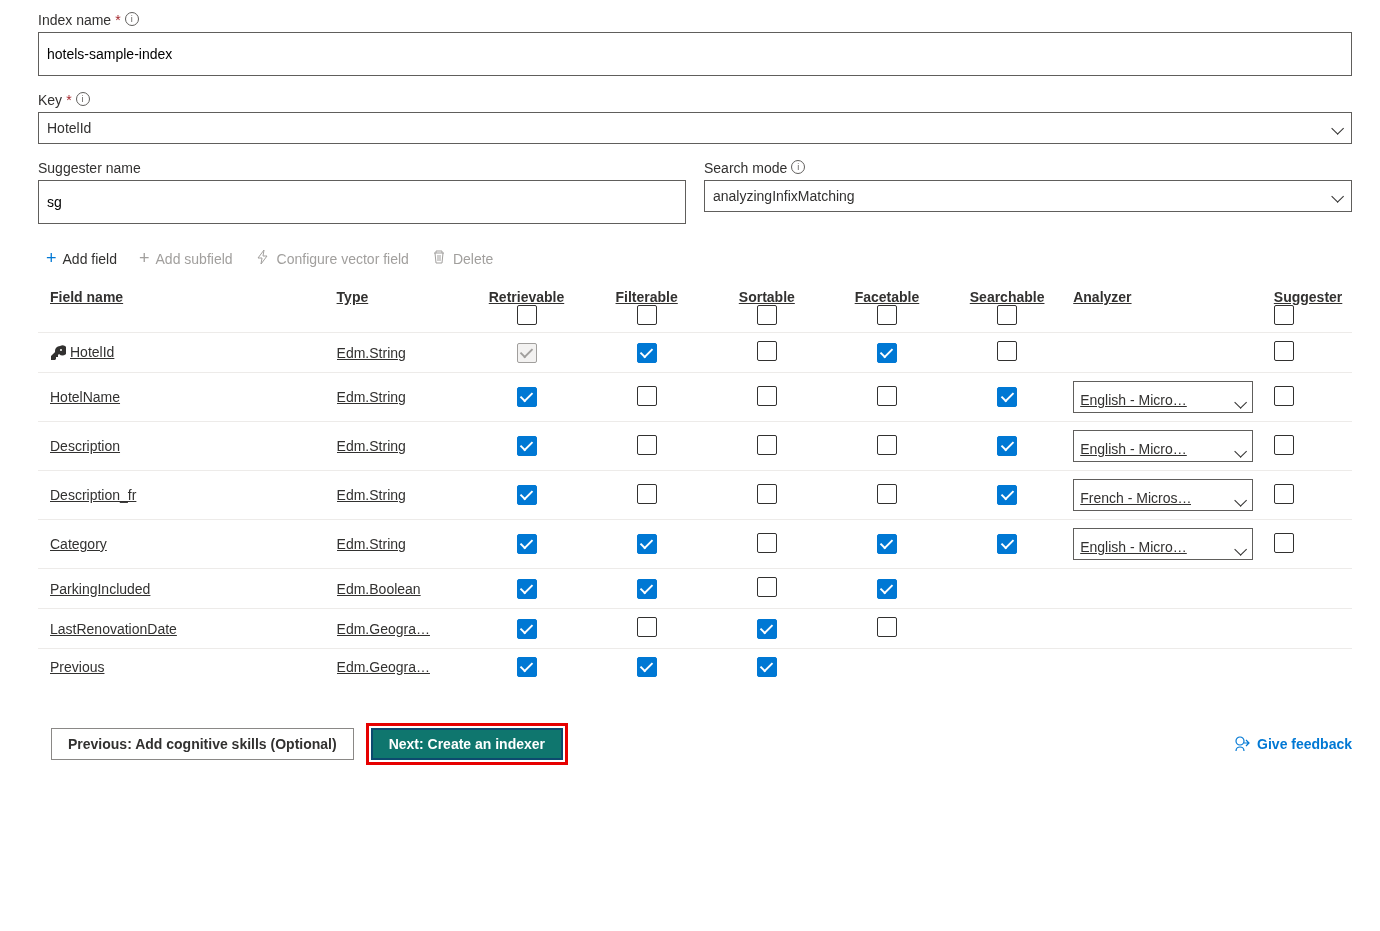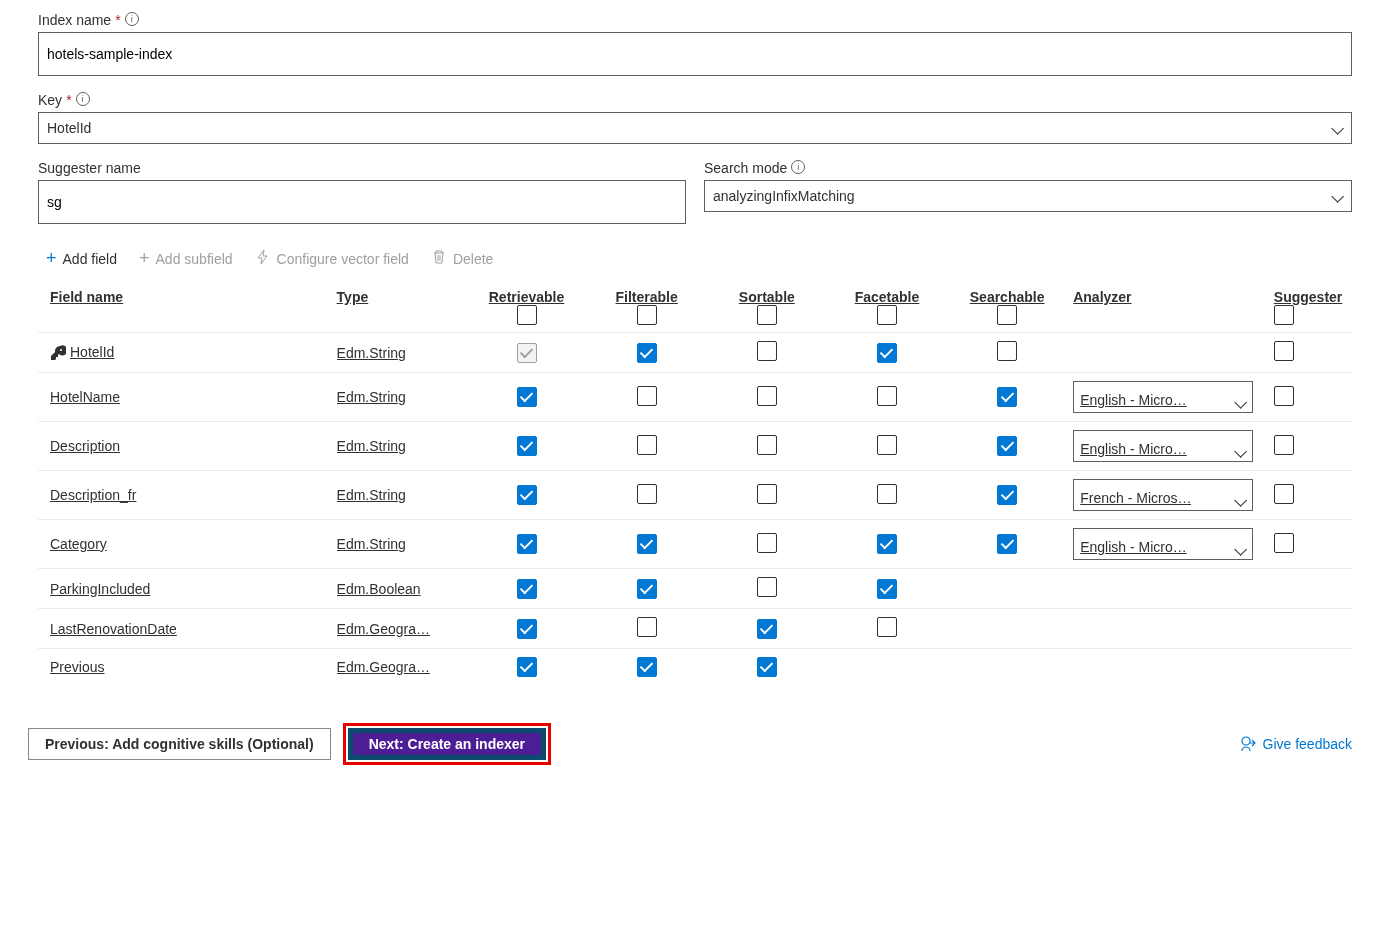--- a/index.html
+++ b/index.html
@@ -33,26 +33,26 @@
   .cbox.checked { background: #0078d4; border-color: #0078d4; }
   .cbox.checked::after { content: ""; width: 5px; height: 10px; border: solid #fff; border-width: 0 2px 2px 0; transform: rotate(45deg) translate(-1px,-1px); }
   .cbox.locked { background: #f3f2f1; border-color: #a19f9d; }
   .cbox.locked::after { content: ""; width: 5px; height: 10px; border: solid #a19f9d; border-width: 0 2px 2px 0; transform: rotate(45deg) translate(-1px,-1px); }
   .analyzer-select { width: 180px; height: 32px; border: 1px solid #605e5c; padding: 4px 6px; display: flex; justify-content: space-between; align-items: flex-end; background: #fff; cursor: pointer; font-size: 14px; }
   .analyzer-select .txt { white-space: nowrap; overflow: hidden; text-overflow: ellipsis; max-width: 140px; }
   .key-icon { display: inline-block; margin-right: 4px; }
   .key-icon svg { width: 16px; height: 16px; vertical-align: middle; }
   .caret-right { display: inline-block; width: 0; height: 0; border-top: 5px solid transparent; border-bottom: 5px solid transparent; border-left: 7px solid #323130; margin-right: 6px; vertical-align: middle; }
   .footer { display: flex; justify-content: space-between; align-items: center; margin-top: 38px; padding-left: 0; margin-left: -10px; }
-  .footer-left { display: flex; gap: 12px; align-items: center; }
+  .footer-left { display: flex; gap: 12px; align-items: center; margin-left: 23px; }
   .btn { padding: 6px 16px; font-size: 14px; font-weight: 600; cursor: pointer; height: 32px; display: inline-flex; align-items: center; }
   .btn-secondary { background: #fff; border: 1px solid #8a8886; color: #323130; }
-  .btn-primary { background: #4c1d95; border: 5px solid #0c4a6e; color: #fff; }
+  .btn-primary { background: #0f766e; border: 2px solid #0c4a6e; color: #fff; }
   .highlight-box { border: 3px solid #e60000; padding: 2px; display: inline-block; }
-  .feedback { color: #0078d4; display: flex; align-items: center; gap: 6px; cursor: pointer; }
+  .feedback { color: #0078d4; display: flex; align-items: center; gap: 6px; cursor: pointer; font-weight: bold; }
   .feedback svg { width: 16px; height: 16px; }
   .type-cell { white-space: nowrap; overflow: hidden; text-overflow: ellipsis; max-width: 120px; }
 </style>
 </head>
 <body>
 
 <div class="field-group">
   <div class="field-label">
     <span>Index name</span>
     <span class="required">*</span>

